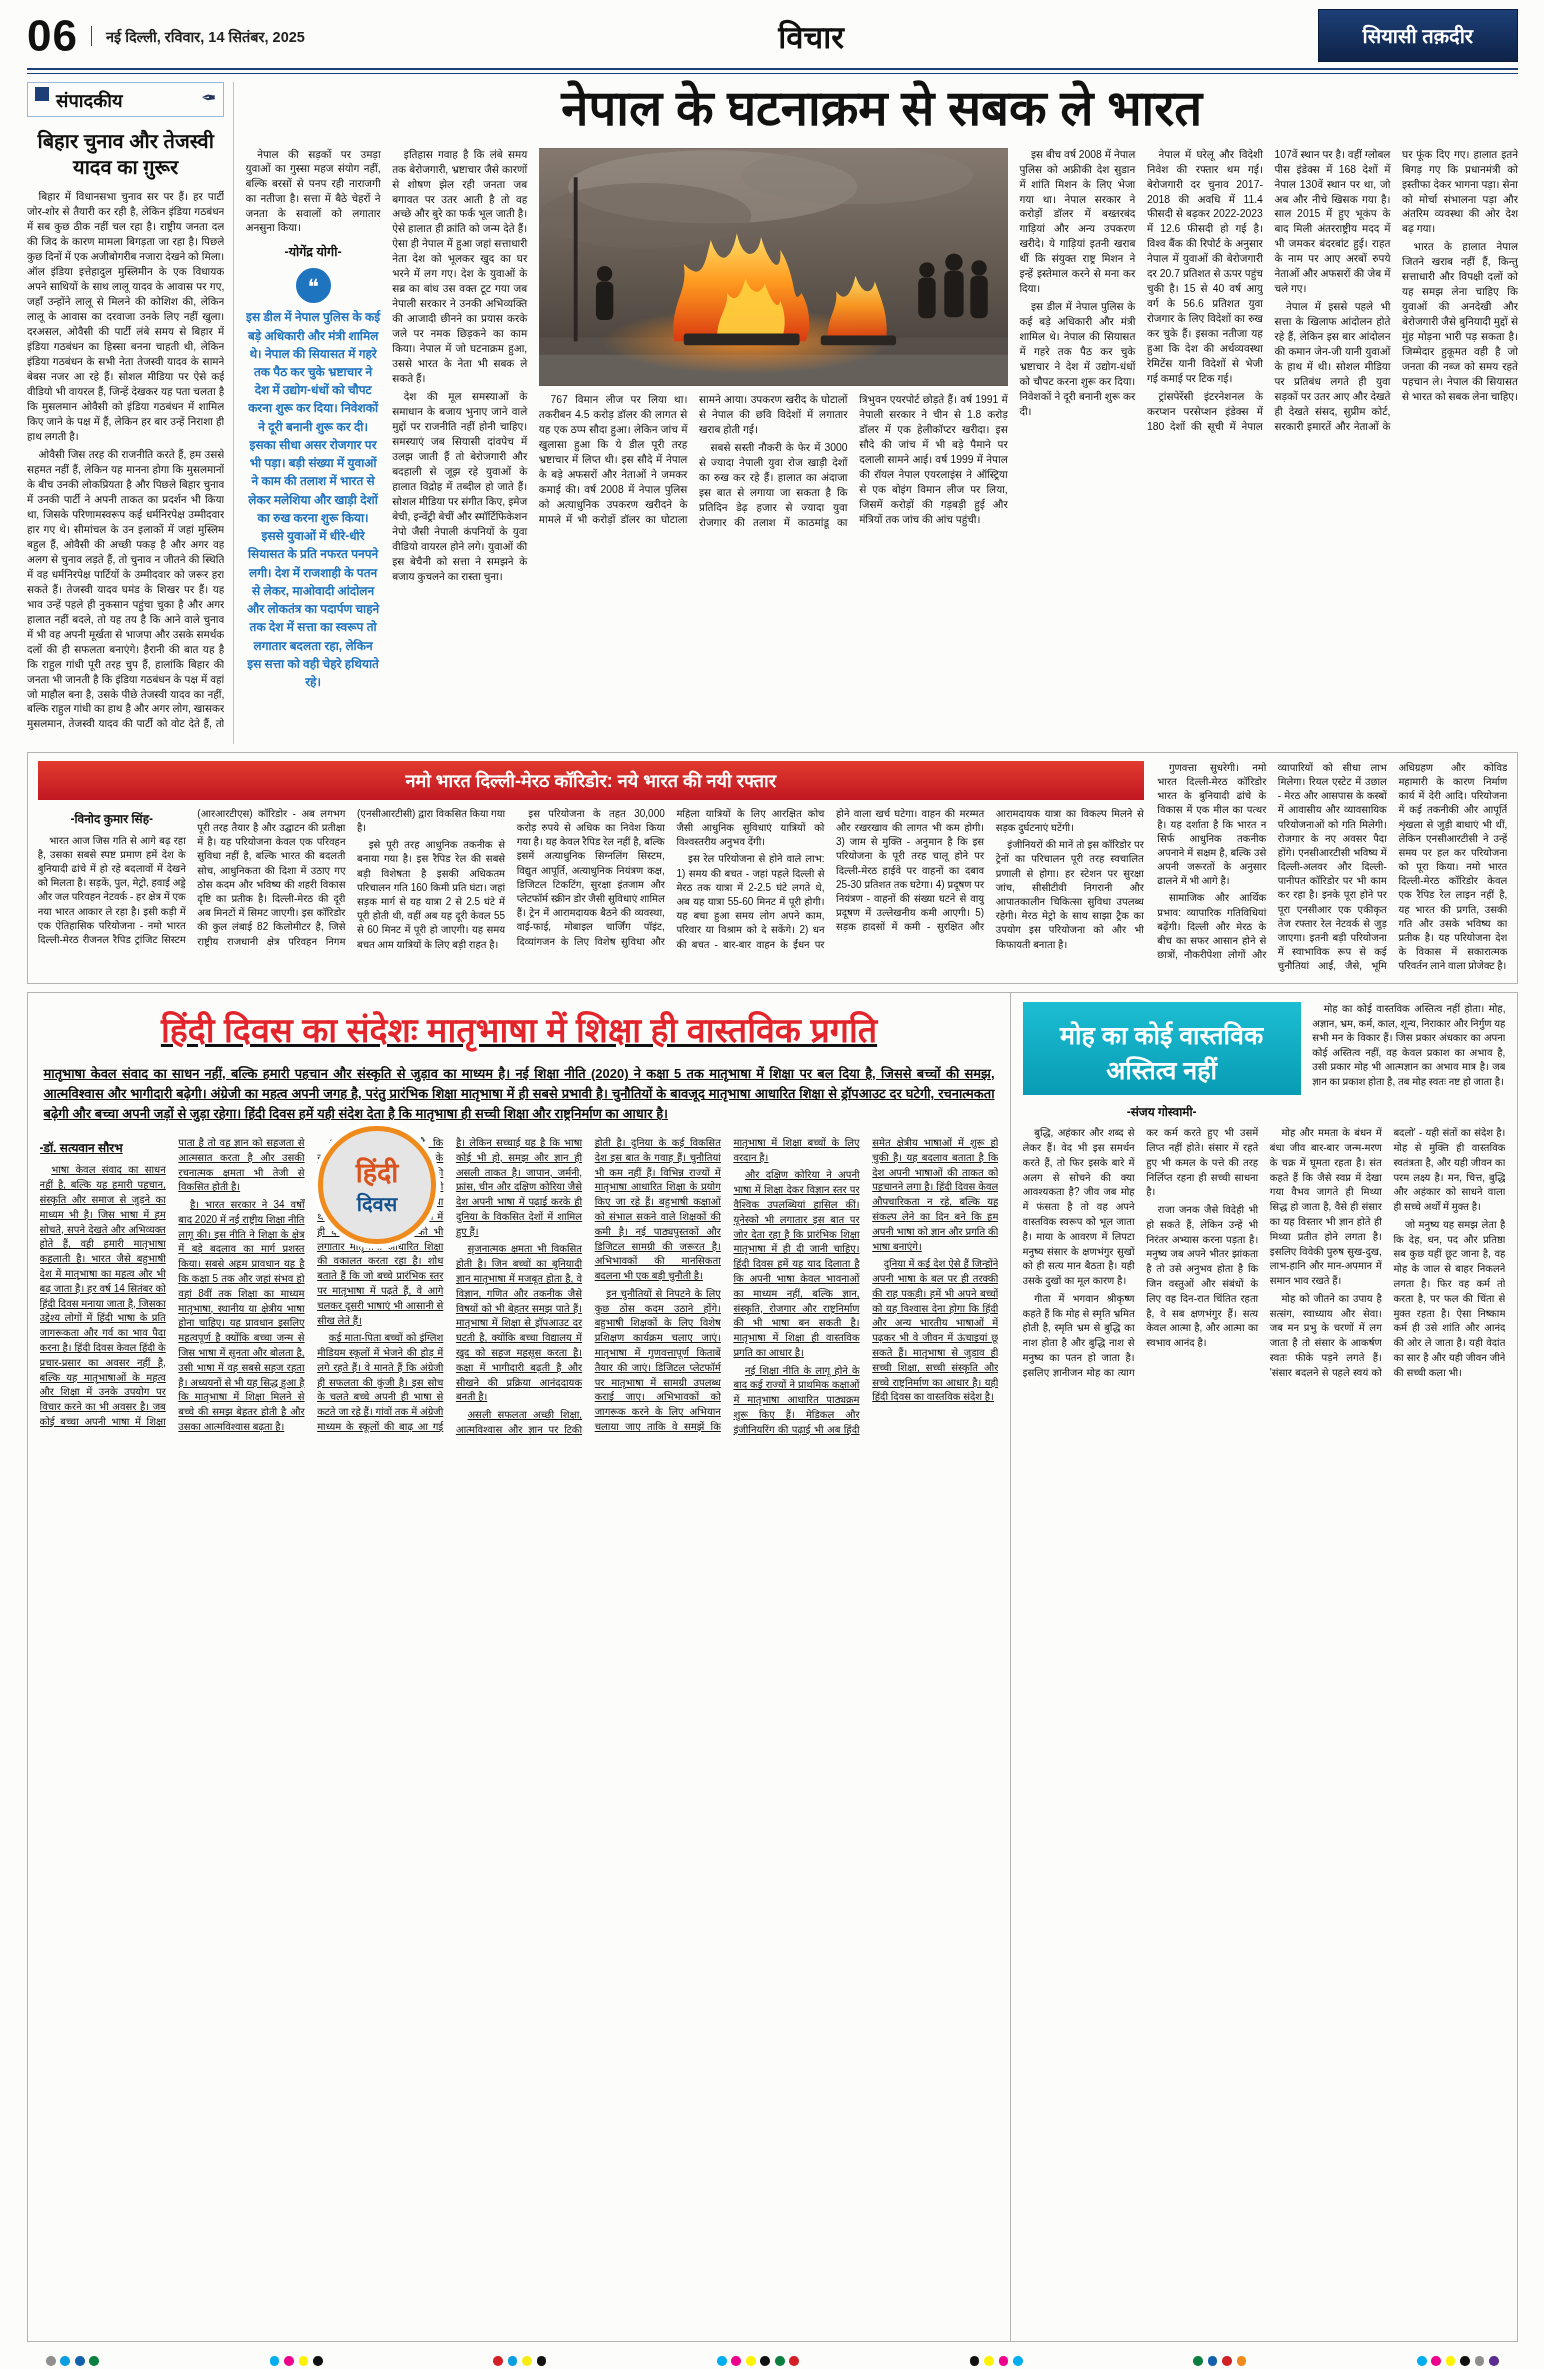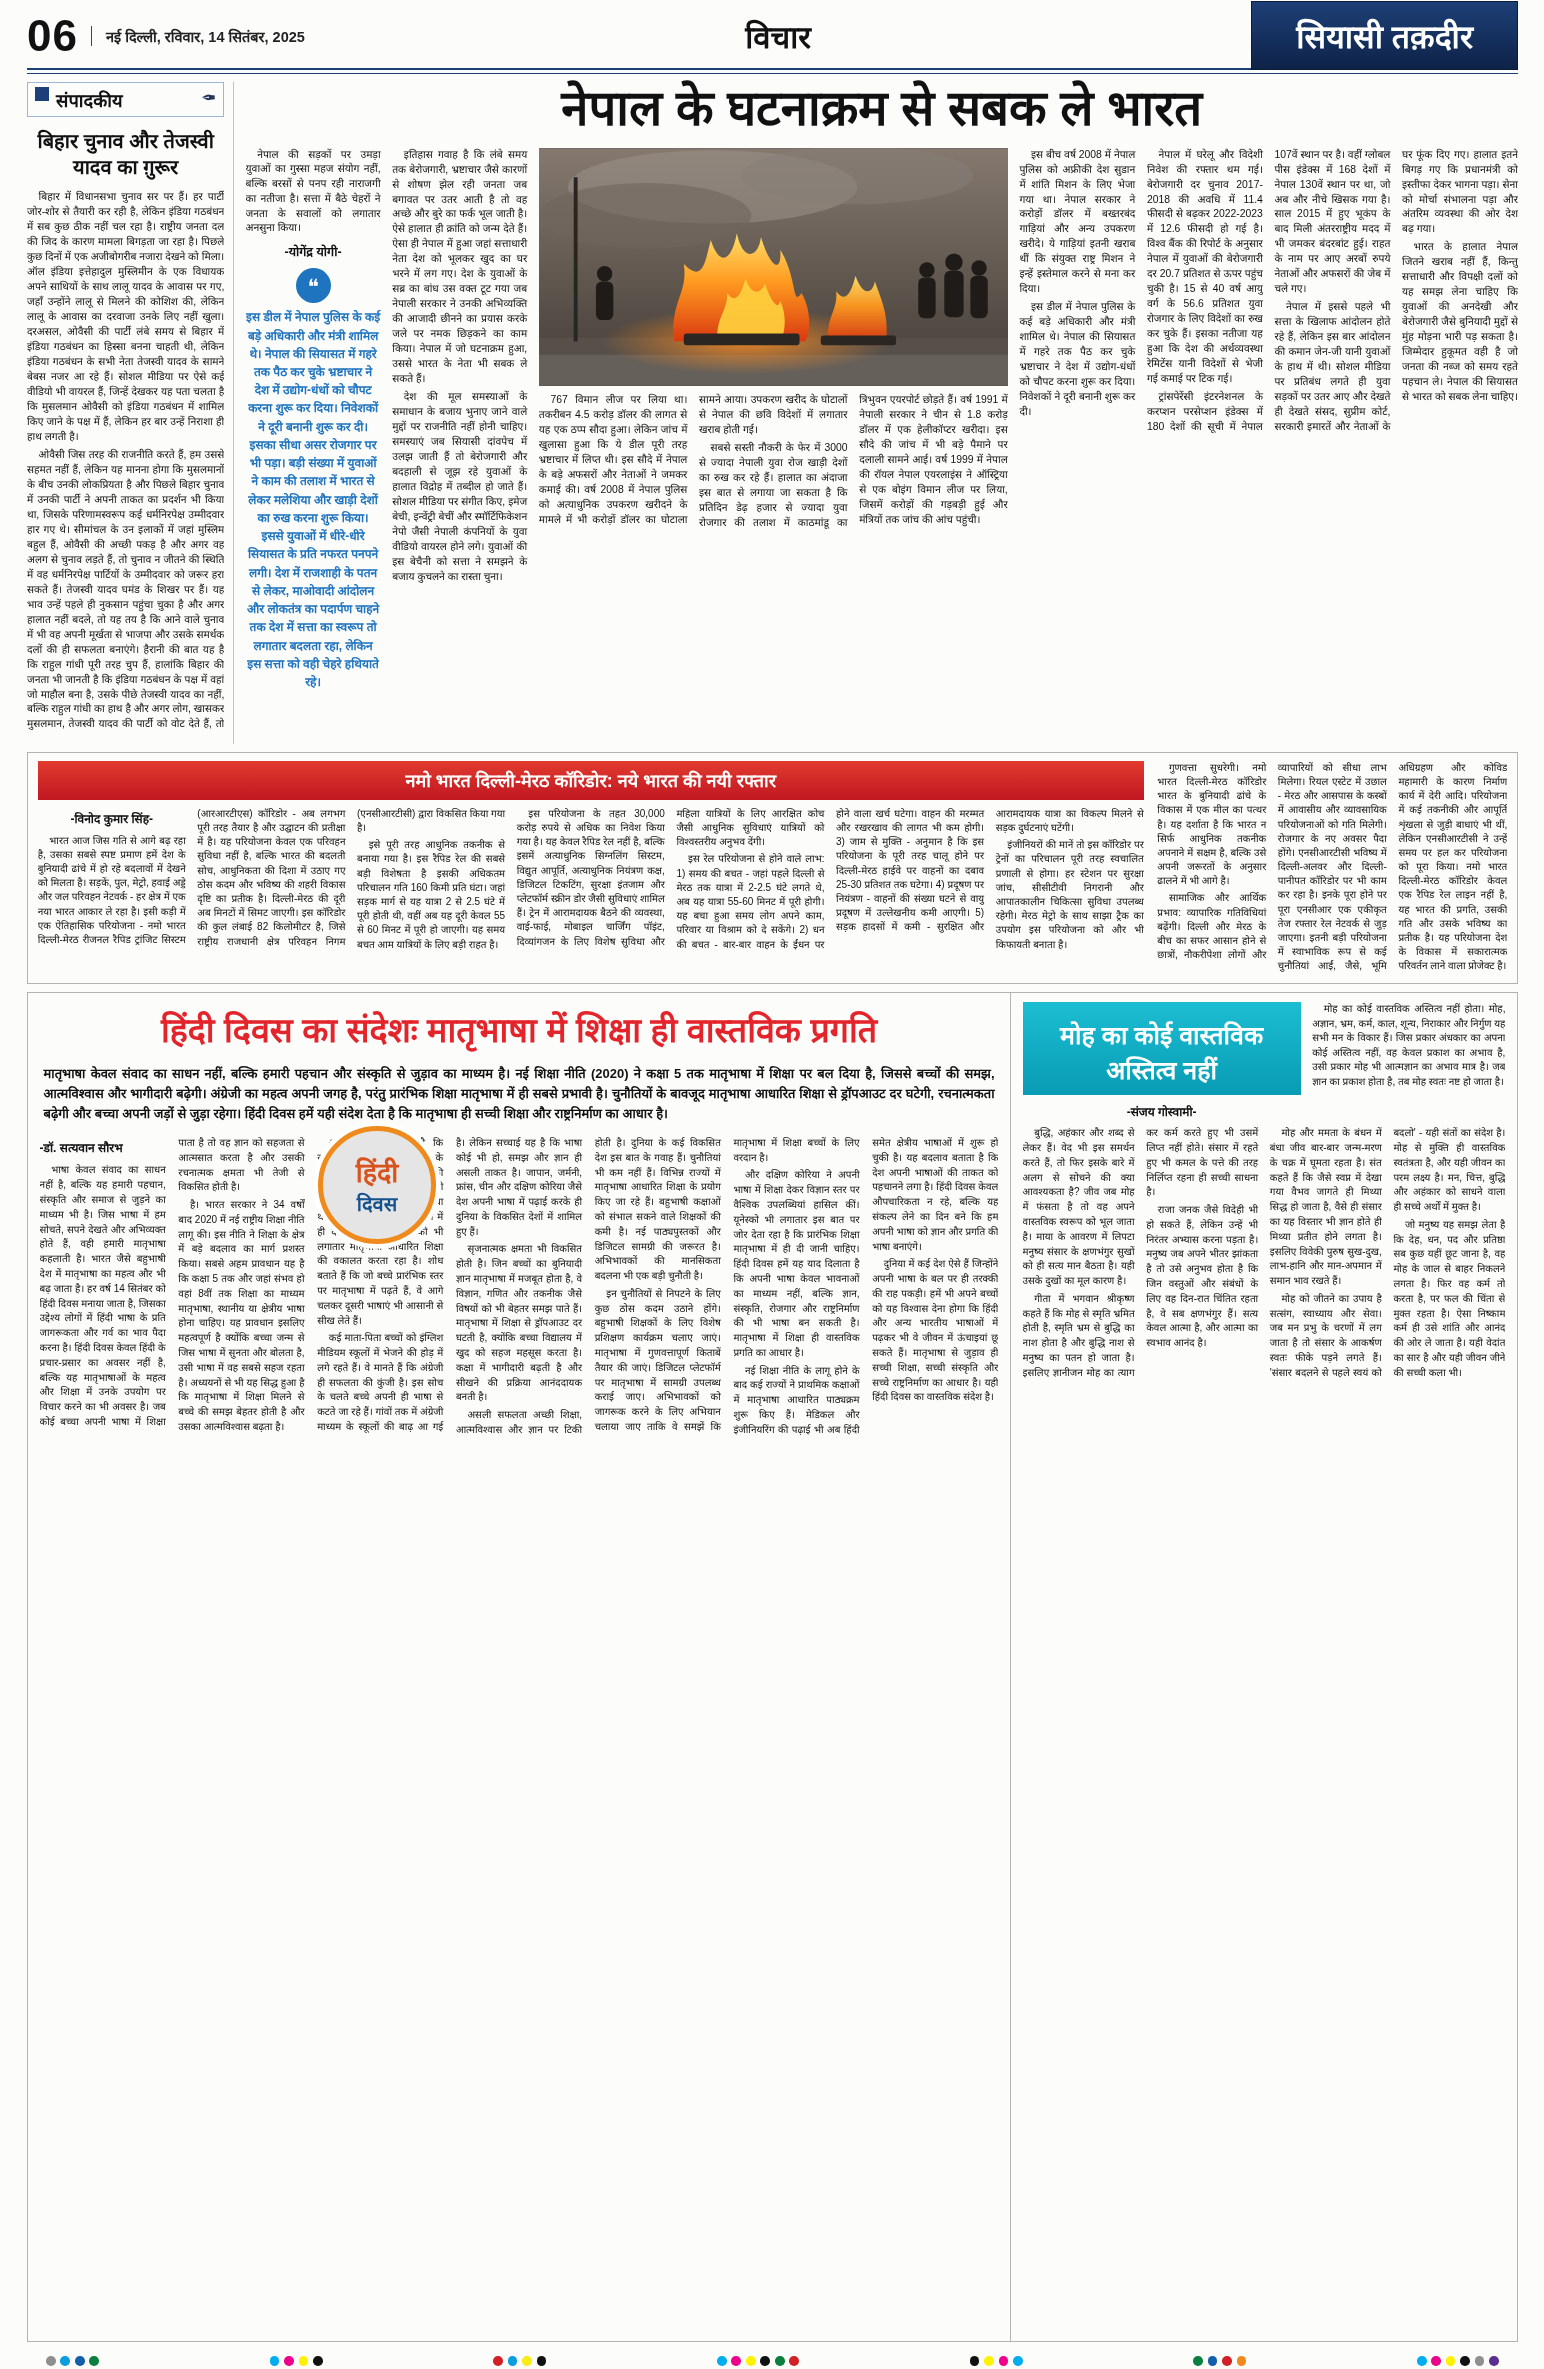--- a/index.html
+++ b/index.html
@@ -5,21 +5,21 @@
   * { margin:0; padding:0; box-sizing:border-box; }
   html,body { background:#e8e8e4; }
   body { font-family:"Liberation Sans","DejaVu Sans",sans-serif; }
   .page { position:relative; width:1545px; height:2369px; margin:0 auto; background:#fcfcfa; color:#111; overflow:hidden; }
 
   
   .hdr { display:flex; align-items:center; margin:7.7px 27px 0; height:56px; }
   .hdr-pageno { font-size:44px; font-weight:800; letter-spacing:1px; }
   .hdr-date { font-size:14.5px; font-weight:600; margin-left:13.5px; padding-left:13.5px; border-left:1.9px solid #444; color:#222; }
   .hdr-section { flex:1; text-align:center; font-size:31px; font-weight:800; }
-  .hdr-masthead { background:linear-gradient(180deg,var(--navy,#1d3f77),#0e2348); color:#fff; font-size:32px; font-weight:800; padding:12px 44px; border:1px solid #0a1c38;text-align:center; }
+  .hdr-masthead { background:linear-gradient(180deg,var(--navy,#1d3f77),#0e2348); color:#fff; font-size:20px; font-weight:800; padding:12px 44px; border:1px solid #0a1c38;text-align:center; }
   .hdr-rule { margin:3.9px 27px 0; height:6.8px; border-top:2.9px solid var(--navy,#1d3f77); border-bottom:1px solid var(--navy,#1d3f77); }
 
   
   .para { text-align:justify; text-indent:11.6px; margin:0 0 2.9px; }
   .byline { font-weight:700; font-size:12px; margin:3.9px 0 5.8px; }
 
   
   .top { display:flex; margin:0 27px; padding-top:7.7px; height:670px; overflow:hidden; }
   .ed { width:207px; flex:0 0 207px; border-right:1px solid #c2c2c2; padding-right:8.7px; }
   .ed-label { display:flex; align-items:flex-start; gap:6.8px; border:1px solid #9bb8d8; padding:3.9px 6.8px; }
@@ -44,21 +44,21 @@
 
   
   .namo { margin:7.7px 27px 0; border:1px solid #b3b3b3; padding:7.7px 9.7px; height:232px; display:grid; grid-template-columns:1fr 350px; gap:13.5px; overflow:hidden; }
   .namo-banner { background:linear-gradient(180deg,#e23b2e,var(--banner_red,#c01722)); color:#fff; font-size:18px; font-weight:800; text-align:center; padding:7.7px 3.9px; }
   .namo-left-body { margin-top:6.8px; column-count:7; column-gap:11.6px; font-size:10px; line-height:1.42; height:162px; overflow:hidden; }
   .namo-byline { text-align:center; }
   .namo-right { column-count:3; column-gap:11.6px; font-size:10px; line-height:1.42; height:214px; overflow:hidden; }
 
   
   .lower { margin:7.7px 27px 0; border:1px solid #b3b3b3; display:grid; grid-template-columns:1fr 506px; height:1350px; overflow:hidden; }
-  .hindi { padding:9.7px 11.6px; border-right:1px solid #b3b3b3; position:relative; }
+  .hindi { padding:9.7px 11.6px; border-right:1px solid #b3b3b3; position:relative;text-decoration:underline; }
   .hindi-headline { color:var(--headline_red,#e3242b); font-size:34px; font-weight:800; text-align:center; margin:3.9px 0 11.6px; }
   .hindi-intro { font-size:13px; font-weight:700; line-height:1.55; text-align:justify; margin:0 3.9px 11.6px; }
   .hindi-body { column-count:7; column-gap:12.6px; font-size:10px; line-height:1.48; height:1178px; overflow:hidden; }
   .hindi-logo { position:absolute; left:290px; top:133px; width:118px; height:118px; border-radius:50%; border:5.8px solid #ef8b1c; background:#e5e5e5; box-shadow:0 0 0 4.8px #fff; display:flex; flex-direction:column; align-items:center; justify-content:center; z-index:3; }
   .hindi-logo .l1 { font-size:27px; font-weight:800; color:#d9531e; }
   .hindi-logo .l2 { font-size:20px; font-weight:800; color:#15538f; }
 
   .moh { padding:9.7px 11.6px; display:flex; flex-direction:column; }
   .moh-top { display:flex; gap:11.6px; }
   .moh-box { width:278px; flex:0 0 278px; background:linear-gradient(180deg,#1cbdd2,var(--moh_cyan,#089cb4)); color:#fff; font-size:25px; font-weight:800; text-align:center; line-height:1.4; padding:15.4px 9.7px; height:93px; }

